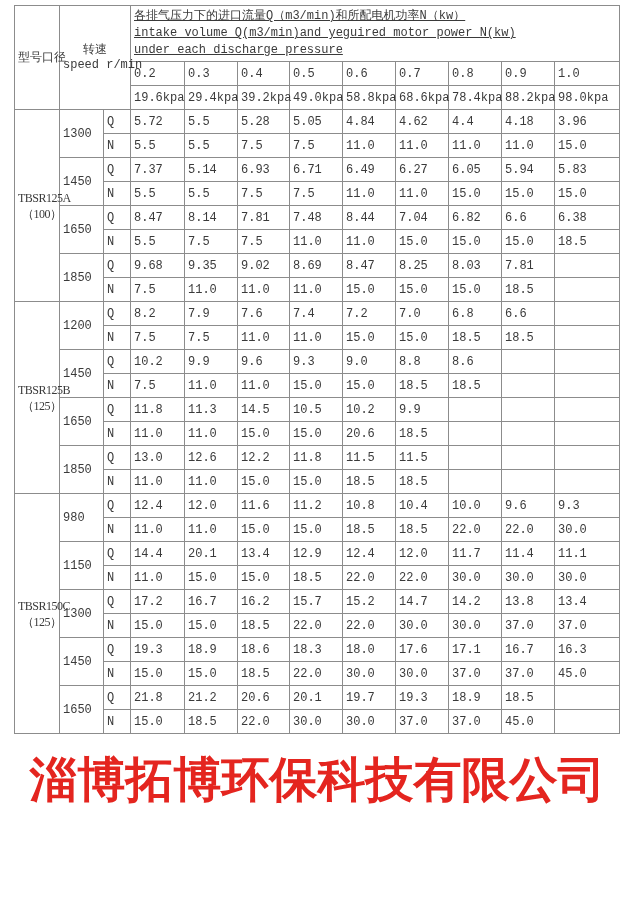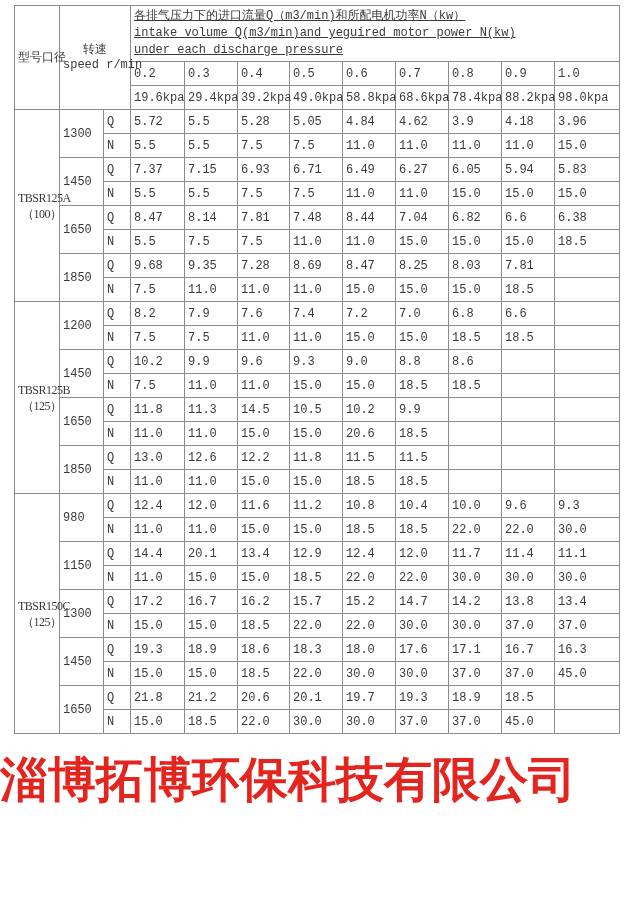--- a/index.html
+++ b/index.html
@@ -35,21 +35,21 @@
   td.model-hdr { font-size: 11px; text-align: center; padding: 1px 0; }
   td.model-cell { font-size: 10.5px; padding: 1px 0 1px 1px; letter-spacing: -0.5px; font-family: Liberation Serif, serif; }
   td.model-cell div { line-height: 16px; }
   td.model-cell .bore-line { padding-left: 4px; }
   td.speed-cell { font-size: 11.5px; }
   td.qn-cell { font-size: 12px; vertical-align: top; padding-top: 3px; }
   td.p-cell, td.kpa-cell { font-size: 11.5px; }
   td.val-cell { font-size: 12px; }
   .company {
     margin-top: 14px;
-    width: 569px;
+    width: 635px;
     text-align: center;
     font-family: "Liberation Serif", "DejaVu Serif", serif;
     font-size: 48px;
     font-weight: 600;
     letter-spacing: 0px;
     white-space: nowrap;
   }
 </style>
 </head>
 <body>
@@ -111,41 +111,41 @@
             <div class="bore-line">（100）</div>
           </td>
           <td class="speed-cell" rowspan="2">1300</td>
           <td class="qn-cell">Q</td>
           <td class="val-cell">5.72</td>
           <td class="val-cell">5.5</td>
           <td class="val-cell">5.28</td>
           <td class="val-cell">5.05</td>
           <td class="val-cell">4.84</td>
           <td class="val-cell">4.62</td>
-          <td class="val-cell">3.9</td>
+          <td class="val-cell">4.4</td>
           <td class="val-cell">4.18</td>
           <td class="val-cell">3.96</td>
         </tr>
         <tr class="sub">
           <td class="qn-cell">N</td>
           <td class="val-cell">5.5</td>
           <td class="val-cell">5.5</td>
           <td class="val-cell">7.5</td>
           <td class="val-cell">7.5</td>
           <td class="val-cell">11.0</td>
           <td class="val-cell">11.0</td>
           <td class="val-cell">11.0</td>
           <td class="val-cell">11.0</td>
           <td class="val-cell">15.0</td>
         </tr>
         <tr class="sub">
           <td class="speed-cell" rowspan="2">1450</td>
           <td class="qn-cell">Q</td>
           <td class="val-cell">7.37</td>
-          <td class="val-cell">7.15</td>
+          <td class="val-cell">5.14</td>
           <td class="val-cell">6.93</td>
           <td class="val-cell">6.71</td>
           <td class="val-cell">6.49</td>
           <td class="val-cell">6.27</td>
           <td class="val-cell">6.05</td>
           <td class="val-cell">5.94</td>
           <td class="val-cell">5.83</td>
         </tr>
         <tr class="sub">
           <td class="qn-cell">N</td>
@@ -182,21 +182,21 @@
           <td class="val-cell">15.0</td>
           <td class="val-cell">15.0</td>
           <td class="val-cell">15.0</td>
           <td class="val-cell">18.5</td>
         </tr>
         <tr class="sub">
           <td class="speed-cell" rowspan="2">1850</td>
           <td class="qn-cell">Q</td>
           <td class="val-cell">9.68</td>
           <td class="val-cell">9.35</td>
-          <td class="val-cell">7.28</td>
+          <td class="val-cell">9.02</td>
           <td class="val-cell">8.69</td>
           <td class="val-cell">8.47</td>
           <td class="val-cell">8.25</td>
           <td class="val-cell">8.03</td>
           <td class="val-cell">7.81</td>
           <td class="val-cell"></td>
         </tr>
         <tr class="sub">
           <td class="qn-cell">N</td>
           <td class="val-cell">7.5</td>

